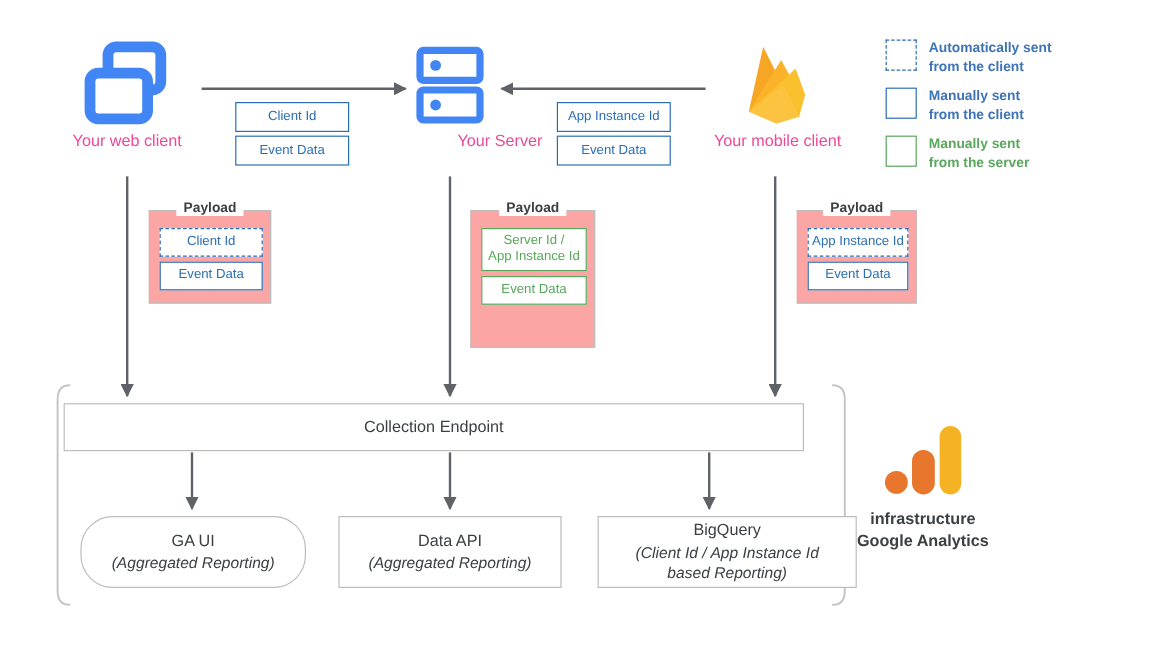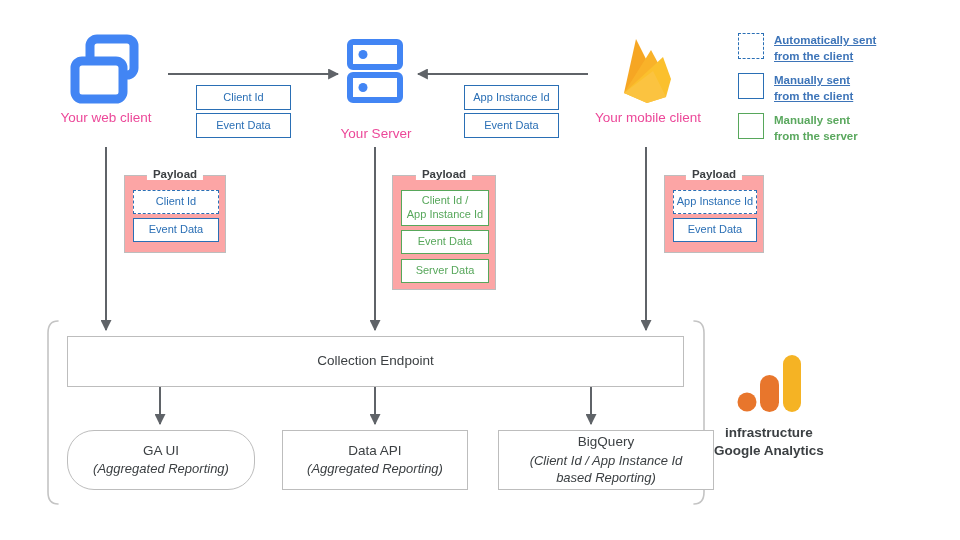--- a/index.html
+++ b/index.html
@@ -101,21 +101,21 @@
   }
   .legend-swatch.dashed-blue { border: 1.6px dashed #2a6fb5; }
   .legend-swatch.solid-blue  { border: 1.6px solid  #2a6fb5; }
   .legend-swatch.solid-green { border: 1.6px solid  #57a75b; }
   .legend-text {
     font-size: 11.5px;
     font-weight: bold;
     line-height: 1.35;
     white-space: nowrap;
   }
-  .legend-text.blue  { color: #3d74b8; text-decoration: underline; }
+  .legend-text.blue  { color: #3d74b8; }
   .legend-text.green { color: #5aa85e; }
 
   
   .ga-caption {
     font-size: 13.5px;
     font-weight: bold;
     color: #3c4043;
     text-align: center;
     line-height: 1.3;
     white-space: nowrap;
@@ -167,21 +167,21 @@
   <div class="abs node-label" style="left:26px; top:110px; width:160px;">Your web client</div>
 
   <div class="abs" style="left:345px; top:38px; width:62px; height:70px;">
     <svg width="62" height="70" viewBox="0 0 62 70">
       <rect x="5" y="4" width="50" height="25" rx="3" fill="none" stroke="#4285f4" stroke-width="6"></rect>
       <circle cx="18" cy="16.5" r="4.5" fill="#4285f4"></circle>
       <rect x="5" y="37" width="50" height="25" rx="3" fill="none" stroke="#4285f4" stroke-width="6"></rect>
       <circle cx="18" cy="49.5" r="4.5" fill="#4285f4"></circle>
     </svg>
   </div>
-  <div class="abs node-label" style="left:300px; top:126px; width:152px;">Your Server</div>
+  <div class="abs node-label" style="left:300px; top:110px; width:152px;text-align:right;">Your Server</div>
 
   <div class="abs" style="left:613px; top:33px; width:70px; height:80px;">
     <svg width="70" height="80" viewBox="0 0 70 80">
       <path d="M 11 60 L 23 6 L 33 26 L 20 52 Z" fill="#f6a623"></path>
       <path d="M 11 60 L 38 17 L 45 30 L 26 64 Z" fill="#f9b229"></path>
       <path d="M 11 60 L 50 24 L 58 46 L 53 64 L 34 70 Z" fill="#fbc02d"></path>
       <path d="M 11 60 L 34 70 L 53 64 L 40 38 Z" fill="#fbc340"></path>
     </svg>
   </div>
   <div class="abs node-label" style="left:568px; top:110px; width:160px;">Your mobile client</div>
@@ -193,33 +193,32 @@
   <div class="abs chip blue" style="left:464px; top:113px; width:95px; height:25px;">Event Data</div>
 
   <div class="abs payload-group" style="left:124px; top:175px; width:102px; height:78px;">
     <span class="payload-title">Payload</span>
     <div class="chip blue-dashed" style="position:absolute; left:8px; top:14px; width:86px; height:24px;">Client Id</div>
     <div class="chip blue" style="position:absolute; left:8px; top:42px; width:86px; height:24px;">Event Data</div>
   </div>
 
   <div class="abs payload-group" style="left:392px; top:175px; width:104px; height:115px;">
     <span class="payload-title">Payload</span>
-    <div class="chip green" style="position:absolute; left:8px; top:14px; width:88px; height:36px; white-space:pre-line;">Client Id /
+    <div class="chip green" style="position:absolute; left:8px; top:14px; width:88px; height:36px; white-space:pre-line;">Server Id /
 App Instance Id</div>
     <div class="chip green" style="position:absolute; left:8px; top:54px; width:88px; height:24px;">Event Data</div>
-    <div class="chip green" style="position:absolute; left:8px; top:83px; width:88px; height:24px;">Server Data</div>
   </div>
 
   <div class="abs payload-group" style="left:664px; top:175px; width:100px; height:78px;">
     <span class="payload-title">Payload</span>
     <div class="chip blue-dashed" style="position:absolute; left:8px; top:14px; width:84px; height:24px;">App Instance Id</div>
     <div class="chip blue" style="position:absolute; left:8px; top:42px; width:84px; height:24px;">Event Data</div>
   </div>
 
-  <div class="abs plain-box" style="left:67px; top:336px; width:617px; height:51px;">
+  <div class="abs plain-box" style="left:53px; top:336px; width:617px; height:40px;">
     <span>Collection Endpoint</span>
   </div>
 
   <div class="abs plain-box" style="left:67px; top:430px; width:188px; height:60px;border-radius:27px;">
     <span>GA UI</span>
     <span class="sub">(Aggregated Reporting)</span>
   </div>
 
   <div class="abs plain-box" style="left:282px; top:430px; width:186px; height:60px;">
     <span>Data API</span>

